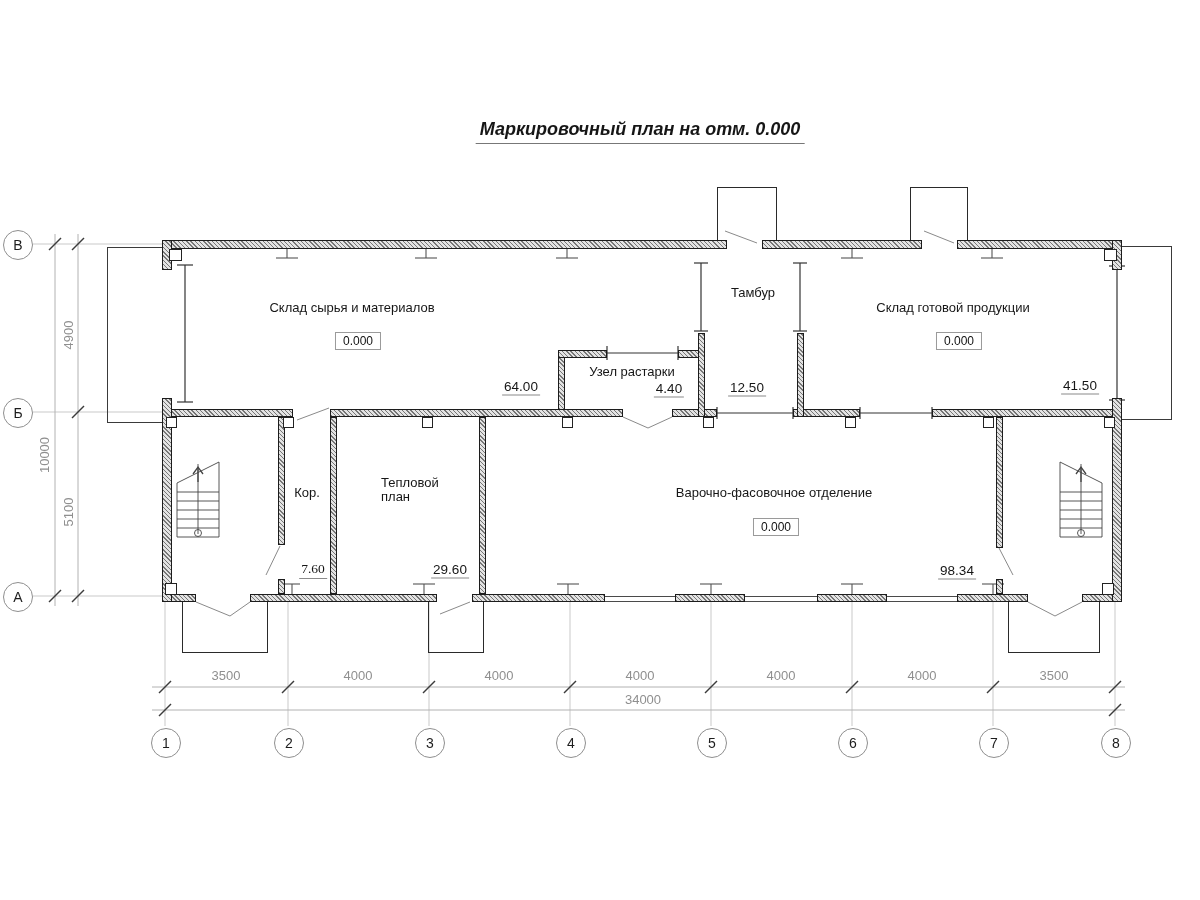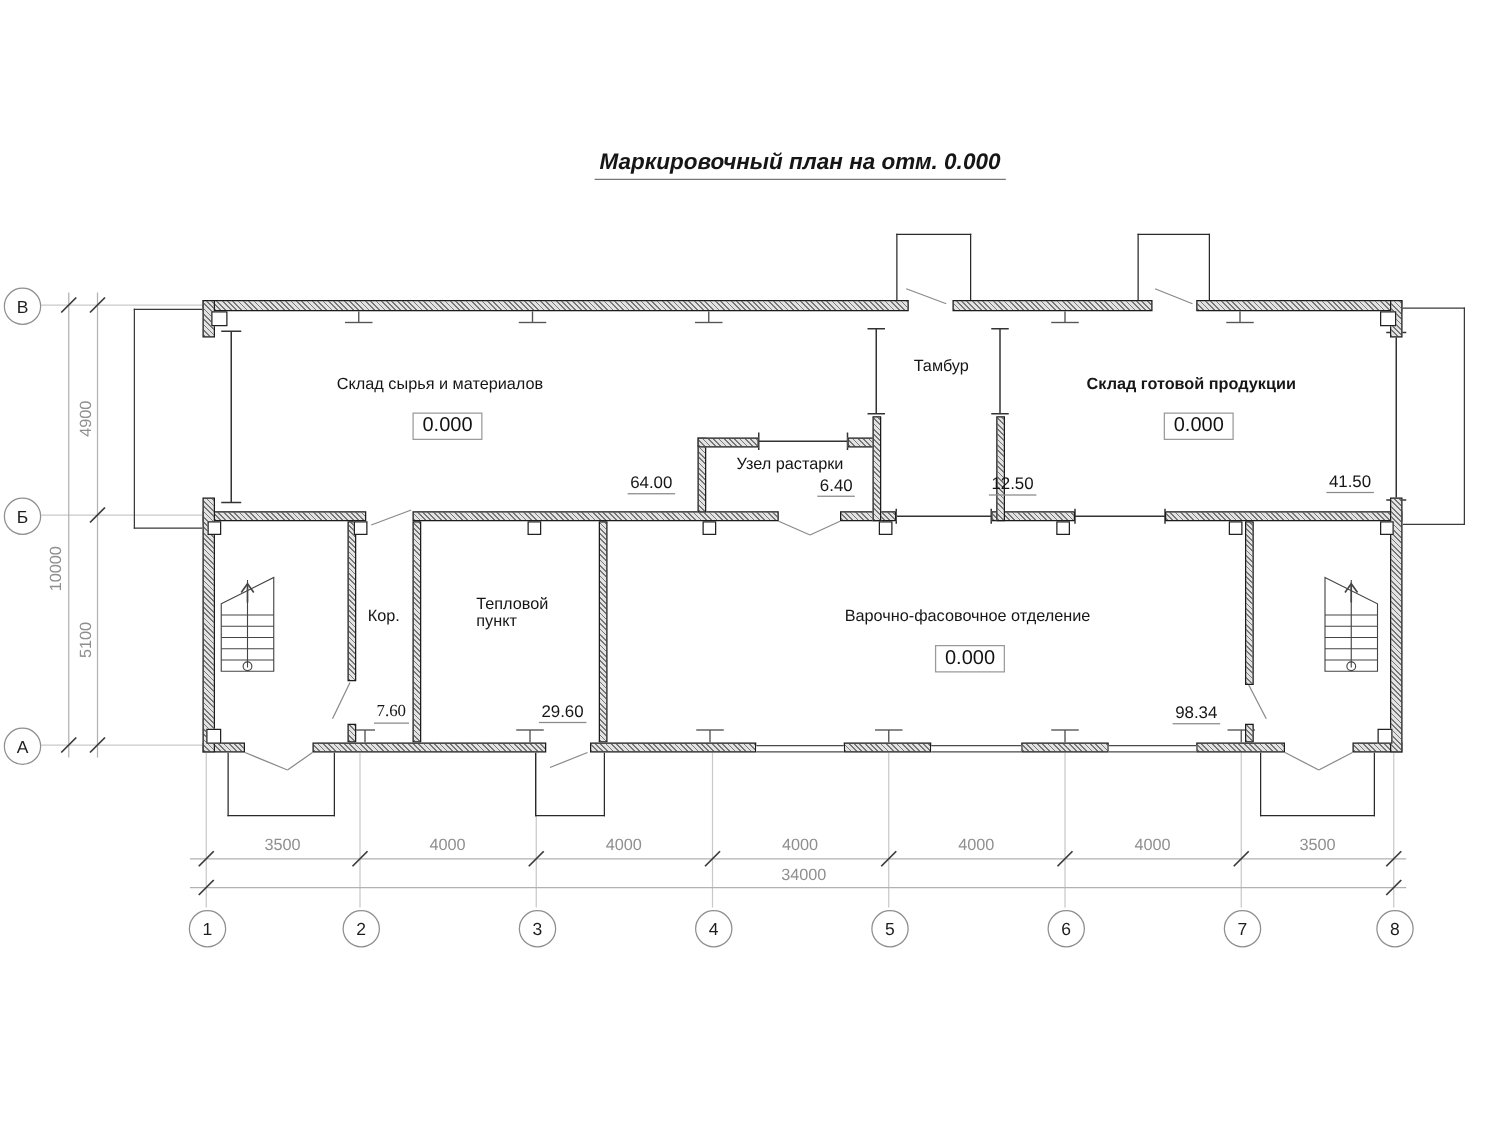--- a/index.html
+++ b/index.html
@@ -15,21 +15,21 @@
   .platform{position:absolute;box-sizing:border-box;border:1.4px solid #3a3a3a;}
   .platform.left{border-right:none;}
   .platform.right{border-left:none;}
   .winstrip{position:absolute;box-sizing:border-box;border-top:1px solid #4a4a4a;border-bottom:1px solid #4a4a4a;background:#fff;}
   
   .room-label{position:absolute;transform:translate(-50%,-50%);font-size:13px;color:#161616;white-space:nowrap;}
   .room-label.two-line{transform:none;line-height:14px;}
   .mark{position:absolute;transform:translate(-50%,-50%);font-size:13.5px;color:#161616;
         border-bottom:1.1px solid #8a8a8a;padding:0 2px 1px 2px;white-space:nowrap;}
   .elev-box{position:absolute;transform:translate(-50%,-50%);border:1px solid #9a9a9a;background:#fff;
-            font-size:16px;color:#111;padding:1px 7px;white-space:nowrap;}
+            font-size:12px;color:#111;padding:1px 7px;white-space:nowrap;}
   .axis-circle{position:absolute;width:28px;height:28px;border:1px solid #8f8f8f;border-radius:50%;
                background:#fff;display:flex;align-items:center;justify-content:center;
                font-size:14px;color:#1d1d1d;}
   .dim-label{position:absolute;transform:translate(-50%,-100%);font-size:13px;color:#8f8f8f;white-space:nowrap;}
   .dim-label.rot{transform:translate(-50%,-50%) rotate(-90deg);}
   .title{position:absolute;left:640px;top:119px;transform:translateX(-50%);
          font-size:18px;font-style:italic;font-weight:bold;color:#161616;
          border-bottom:1px solid #777;padding:0 4px 3px 4px;white-space:nowrap;}
   svg{position:absolute;left:0;top:0;}
 </style>
@@ -236,35 +236,35 @@
   <div class="pilaster" style="left:703px;top:417px;width:11px;height:11px;"></div>
   <div class="pilaster" style="left:845px;top:417px;width:11px;height:11px;"></div>
   <div class="pilaster" style="left:983px;top:417px;width:11px;height:11px;"></div>
   <div class="pilaster" style="left:1104px;top:417px;width:11px;height:11px;"></div>
 
   <div class="room-label" style="left:352px;top:307px;">Склад сырья и материалов</div>
   <div class="elev-box" style="left:358px;top:341px;">0.000</div>
   <div class="mark" style="left:521px;top:387px;">64.00</div>
 
   <div class="room-label" style="left:632px;top:371px;">Узел растарки</div>
-  <div class="mark" style="left:669px;top:389px;">6.40</div>
+  <div class="mark" style="left:669px;top:389px;">4.40</div>
 
   <div class="room-label" style="left:753px;top:292px;">Тамбур</div>
-  <div class="mark" style="left:810px;top:388px;">12.50</div>
-
-  <div class="room-label" style="left:953px;top:307px;font-weight:bold;">Склад готовой продукции</div>
+  <div class="mark" style="left:747px;top:388px;">12.50</div>
+
+  <div class="room-label" style="left:953px;top:307px;">Склад готовой продукции</div>
   <div class="elev-box" style="left:959px;top:341px;">0.000</div>
   <div class="mark" style="left:1080px;top:386px;">41.50</div>
 
   <div class="room-label" style="left:307px;top:492px;">Кор.</div>
   <div class="mark" style="left:313px;top:570px;font-family:Liberation Serif, serif;">7.60</div>
 
   <div class="room-label two-line" style="left:381px;top:476px;">
     <span style="display:block;text-align:right;">Тепловой</span>
-    <span style="display:block;">пункт</span>
+    <span style="display:block;">план</span>
   </div>
   <div class="mark" style="left:450px;top:570px;">29.60</div>
 
   <div class="room-label" style="left:774px;top:492px;">Варочно-фасовочное отделение</div>
   <div class="elev-box" style="left:776px;top:527px;">0.000</div>
   <div class="mark" style="left:957px;top:571px;">98.34</div>
 
   <div class="dim-label" style="left:226px;top:683px;">3500</div>
   <div class="dim-label" style="left:358px;top:683px;">4000</div>
   <div class="dim-label" style="left:499px;top:683px;">4000</div>

